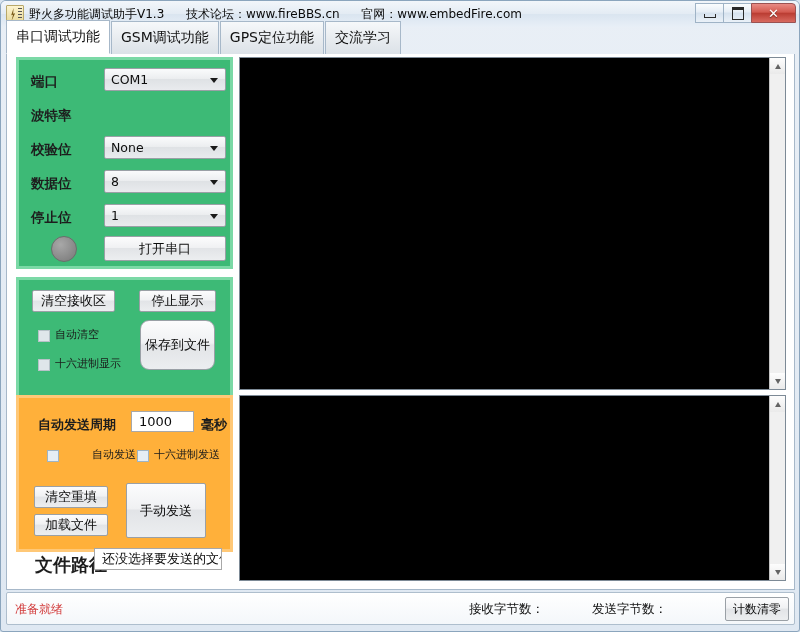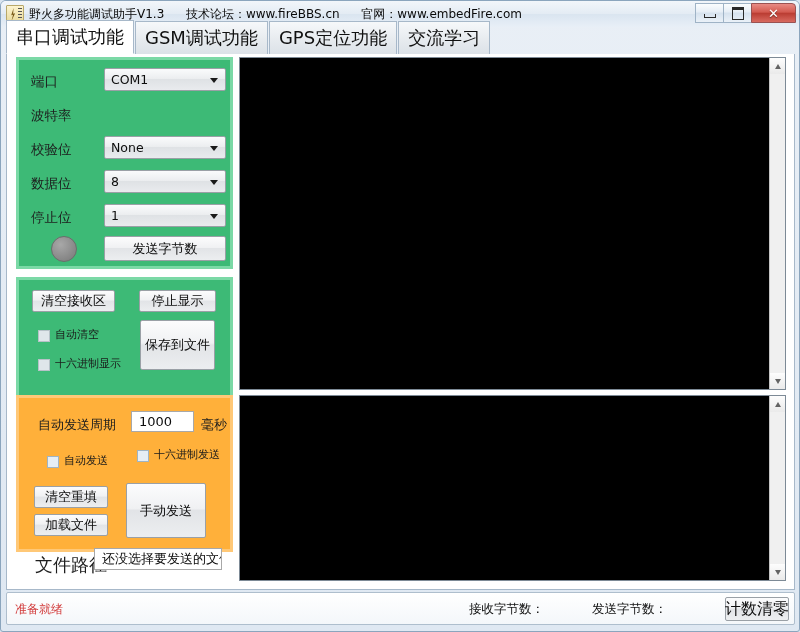--- a/index.html
+++ b/index.html
@@ -110,21 +110,21 @@
     position: absolute;
     left: 5px; top: 30px;
     width: 789px; height: 24px;
     border-bottom: 1px solid #a7b8c9;
     display: flex;
     align-items: flex-end;
   }
   .tab {
     height: 23px;
     padding: 16px 9px;
-    font-size: 18px;
+    font-size: 14px;
     color: #111;
     display: flex;
     align-items: center;
     background: linear-gradient(to bottom, #f6f8fa 0%, #e7ebef 55%, #dcE2e8 100%);
     border: 1px solid #a7b8c9;
     border-bottom: none;
     margin-right: 1px;
     white-space: nowrap;
   }
   .tab.active {
@@ -154,20 +154,21 @@
   #grp-port   { left: 9px;  top: 3px;   width: 217px; height: 212px; }
   #grp-recv   { left: 9px;  top: 223px; width: 217px; height: 140px; }
   #grp-send   { left: 9px;  top: 341px; width: 217px; height: 157px;
                 border-color: #ffc877; background: #ffb03a; }
 
   .lbl {
     position: absolute;
     color: #1d1d1d;
     font-size: 13.5px;
     white-space: nowrap;
+    font-weight: bold;
   }
 
   
   .combo {
     position: absolute;
     height: 23px;
     background: linear-gradient(to bottom, #fafbfc 0%, #eceef0 45%, #dfe2e5 50%, #e9ebee 100%);
     border: 1px solid #9aa0a6;
     border-radius: 2px;
     display: flex;
@@ -298,21 +299,21 @@
     font-size: 12.5px;
     color: #111;
     white-space: nowrap;
   }
   #stat-rx { left: 462px; }
   #stat-tx { left: 585px; }
   #btn-clear-count {
     position: absolute;
     left: 718px; top: 4px;
     width: 64px; height: 24px;
-    font-size: 16px;
+    font-size: 12px;
   }
 </style>
 </head>
 <body>
 
 <div class="window">
 
   <div class="titlebar">
     <div class="app-icon"></div>
     <div class="title-text">
@@ -356,45 +357,45 @@
       <div class="combo" style="left:85px; top:110px; width:122px;">
         <span>8</span>
         <span class="arrow"></span>
       </div>
       <div class="combo" style="left:85px; top:144px; width:122px;">
         <span>1</span>
         <span class="arrow"></span>
       </div>
 
       <div class="lamp" style="left:32px; top:176px;"></div>
-      <div class="btn" style="left:85px; top:176px; width:122px; height:25px;">发送字节数</div>
+      <div class="btn" style="left:85px; top:176px; width:122px; height:25px;">打开串口</div>
     </div>
 
     <div class="grp" id="grp-recv">
       <div class="btn" style="left:13px; top:10px; width:83px; height:22px;">清空接收区</div>
       <div class="btn" style="left:120px; top:10px; width:77px; height:22px;">停止显示</div>
 
       <div class="cbx" style="left:19px; top:47px;">
         <span class="box"></span>
         <span>自动清空</span>
       </div>
       <div class="cbx" style="left:19px; top:76px;">
         <span class="box"></span>
         <span>十六进制显示</span>
       </div>
 
-      <div class="btn" style="left:121px; top:40px; width:75px; height:50px;">保存到文件</div>
+      <div class="btn" style="left:121px; top:40px; width:75px; height:50px;border-radius:9px;">保存到文件</div>
     </div>
 
     <div class="grp" id="grp-send">
       <div class="lbl" style="left:19px; top:18px; font-size:13px;">自动发送周期</div>
       <div class="tinput" style="left:112px; top:13px; width:63px; height:21px;">1000</div>
       <div class="lbl" style="left:182px; top:18px; font-size:13px;">毫秒</div>
 
-      <div class="cbx" style="left:28px; top:55px;">
+      <div class="cbx" style="left:28px; top:49px;gap:28px;">
         <span class="box"></span>
         <span>自动发送</span>
       </div>
       <div class="cbx" style="left:118px; top:49px;">
         <span class="box"></span>
         <span>十六进制发送</span>
       </div>
 
       <div class="btn" style="left:15px; top:88px; width:74px; height:22px;">清空重填</div>
       <div class="btn" style="left:15px; top:116px; width:74px; height:22px;">加载文件</div>

